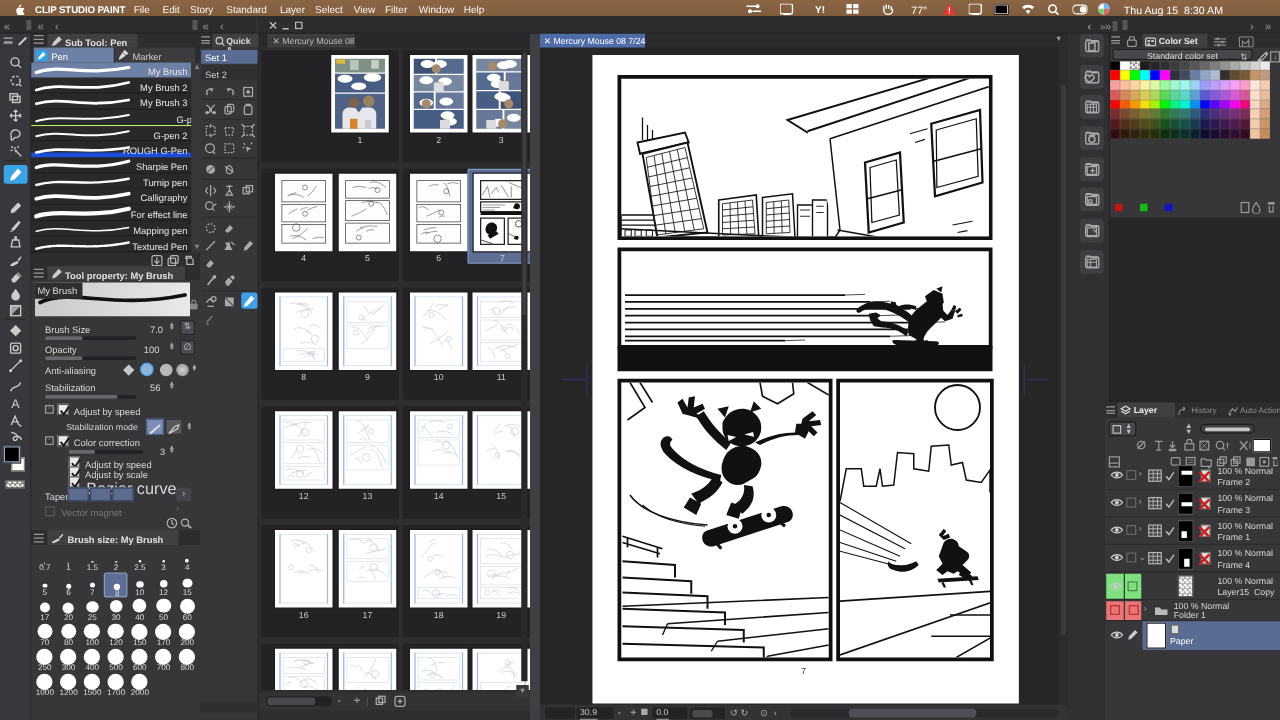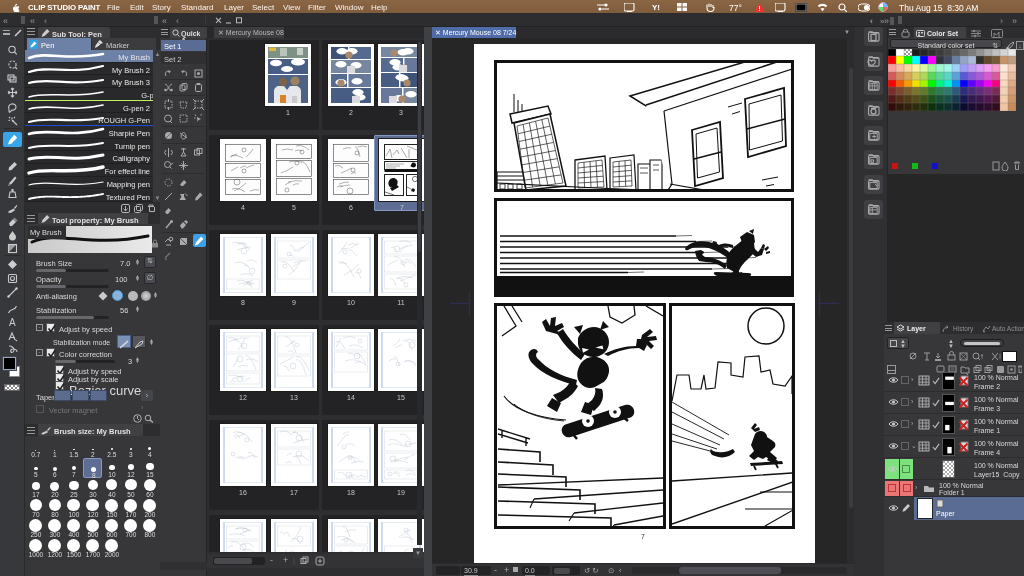--- a/index.html
+++ b/index.html
@@ -221,21 +221,21 @@
           <path d="M2 9 C 20 3, 44 11, 76 4" stroke="#fff" stroke-width="1.6" fill="none" stroke-linecap="round"></path>
         </svg>
         <div class="a" style="right:3px;top:3px;font-size:7.5px;color:#e6e6e6;white-space:nowrap">G-pen</div>
       </div>
       <div class="a" style="left:0;top:73.7px;width:128px;height:12.7px;background:#29292b;border-bottom:1px solid #1f1f20">
         <svg width="80" height="12" viewBox="0 0 80 12" style="position:absolute;left:2px;top:0">
           <path d="M2 8 C 22 2, 42 12, 76 4" stroke="#fff" stroke-width="1.6" fill="none" stroke-linecap="round"></path>
         </svg>
         <div class="a" style="right:3px;top:3px;font-size:7.5px;color:#e6e6e6;white-space:nowrap">G-pen 2</div>
       </div>
-      <div class="a" style="left:0;top:86.4px;width:128px;height:12.7px;background:#29292b;border-bottom:1px solid #1d4ed8">
+      <div class="a" style="left:0;top:86.4px;width:128px;height:12.7px;background:#29292b;border-bottom:4px solid #1d4ed8">
         <svg width="80" height="12" viewBox="0 0 80 12" style="position:absolute;left:2px;top:0">
           <path d="M2 9 C 24 3, 40 11, 76 5" stroke="#fff" stroke-width="2.2" fill="none" stroke-linecap="round"></path>
         </svg>
         <div class="a" style="right:3px;top:3px;font-size:7.5px;color:#e6e6e6;white-space:nowrap">ROUGH G-Pen</div>
       </div>
       <div class="a" style="left:0;top:99.1px;width:128px;height:12.7px;background:#29292b;border-bottom:1px solid #1f1f20">
         <svg width="80" height="12" viewBox="0 0 80 12" style="position:absolute;left:2px;top:0">
           <path d="M2 8 C 20 2, 44 12, 76 3" stroke="#fff" stroke-width="2.6" fill="none" stroke-linecap="round"></path>
         </svg>
         <div class="a" style="right:3px;top:3px;font-size:7.5px;color:#e6e6e6;white-space:nowrap">Sharpie Pen</div>

